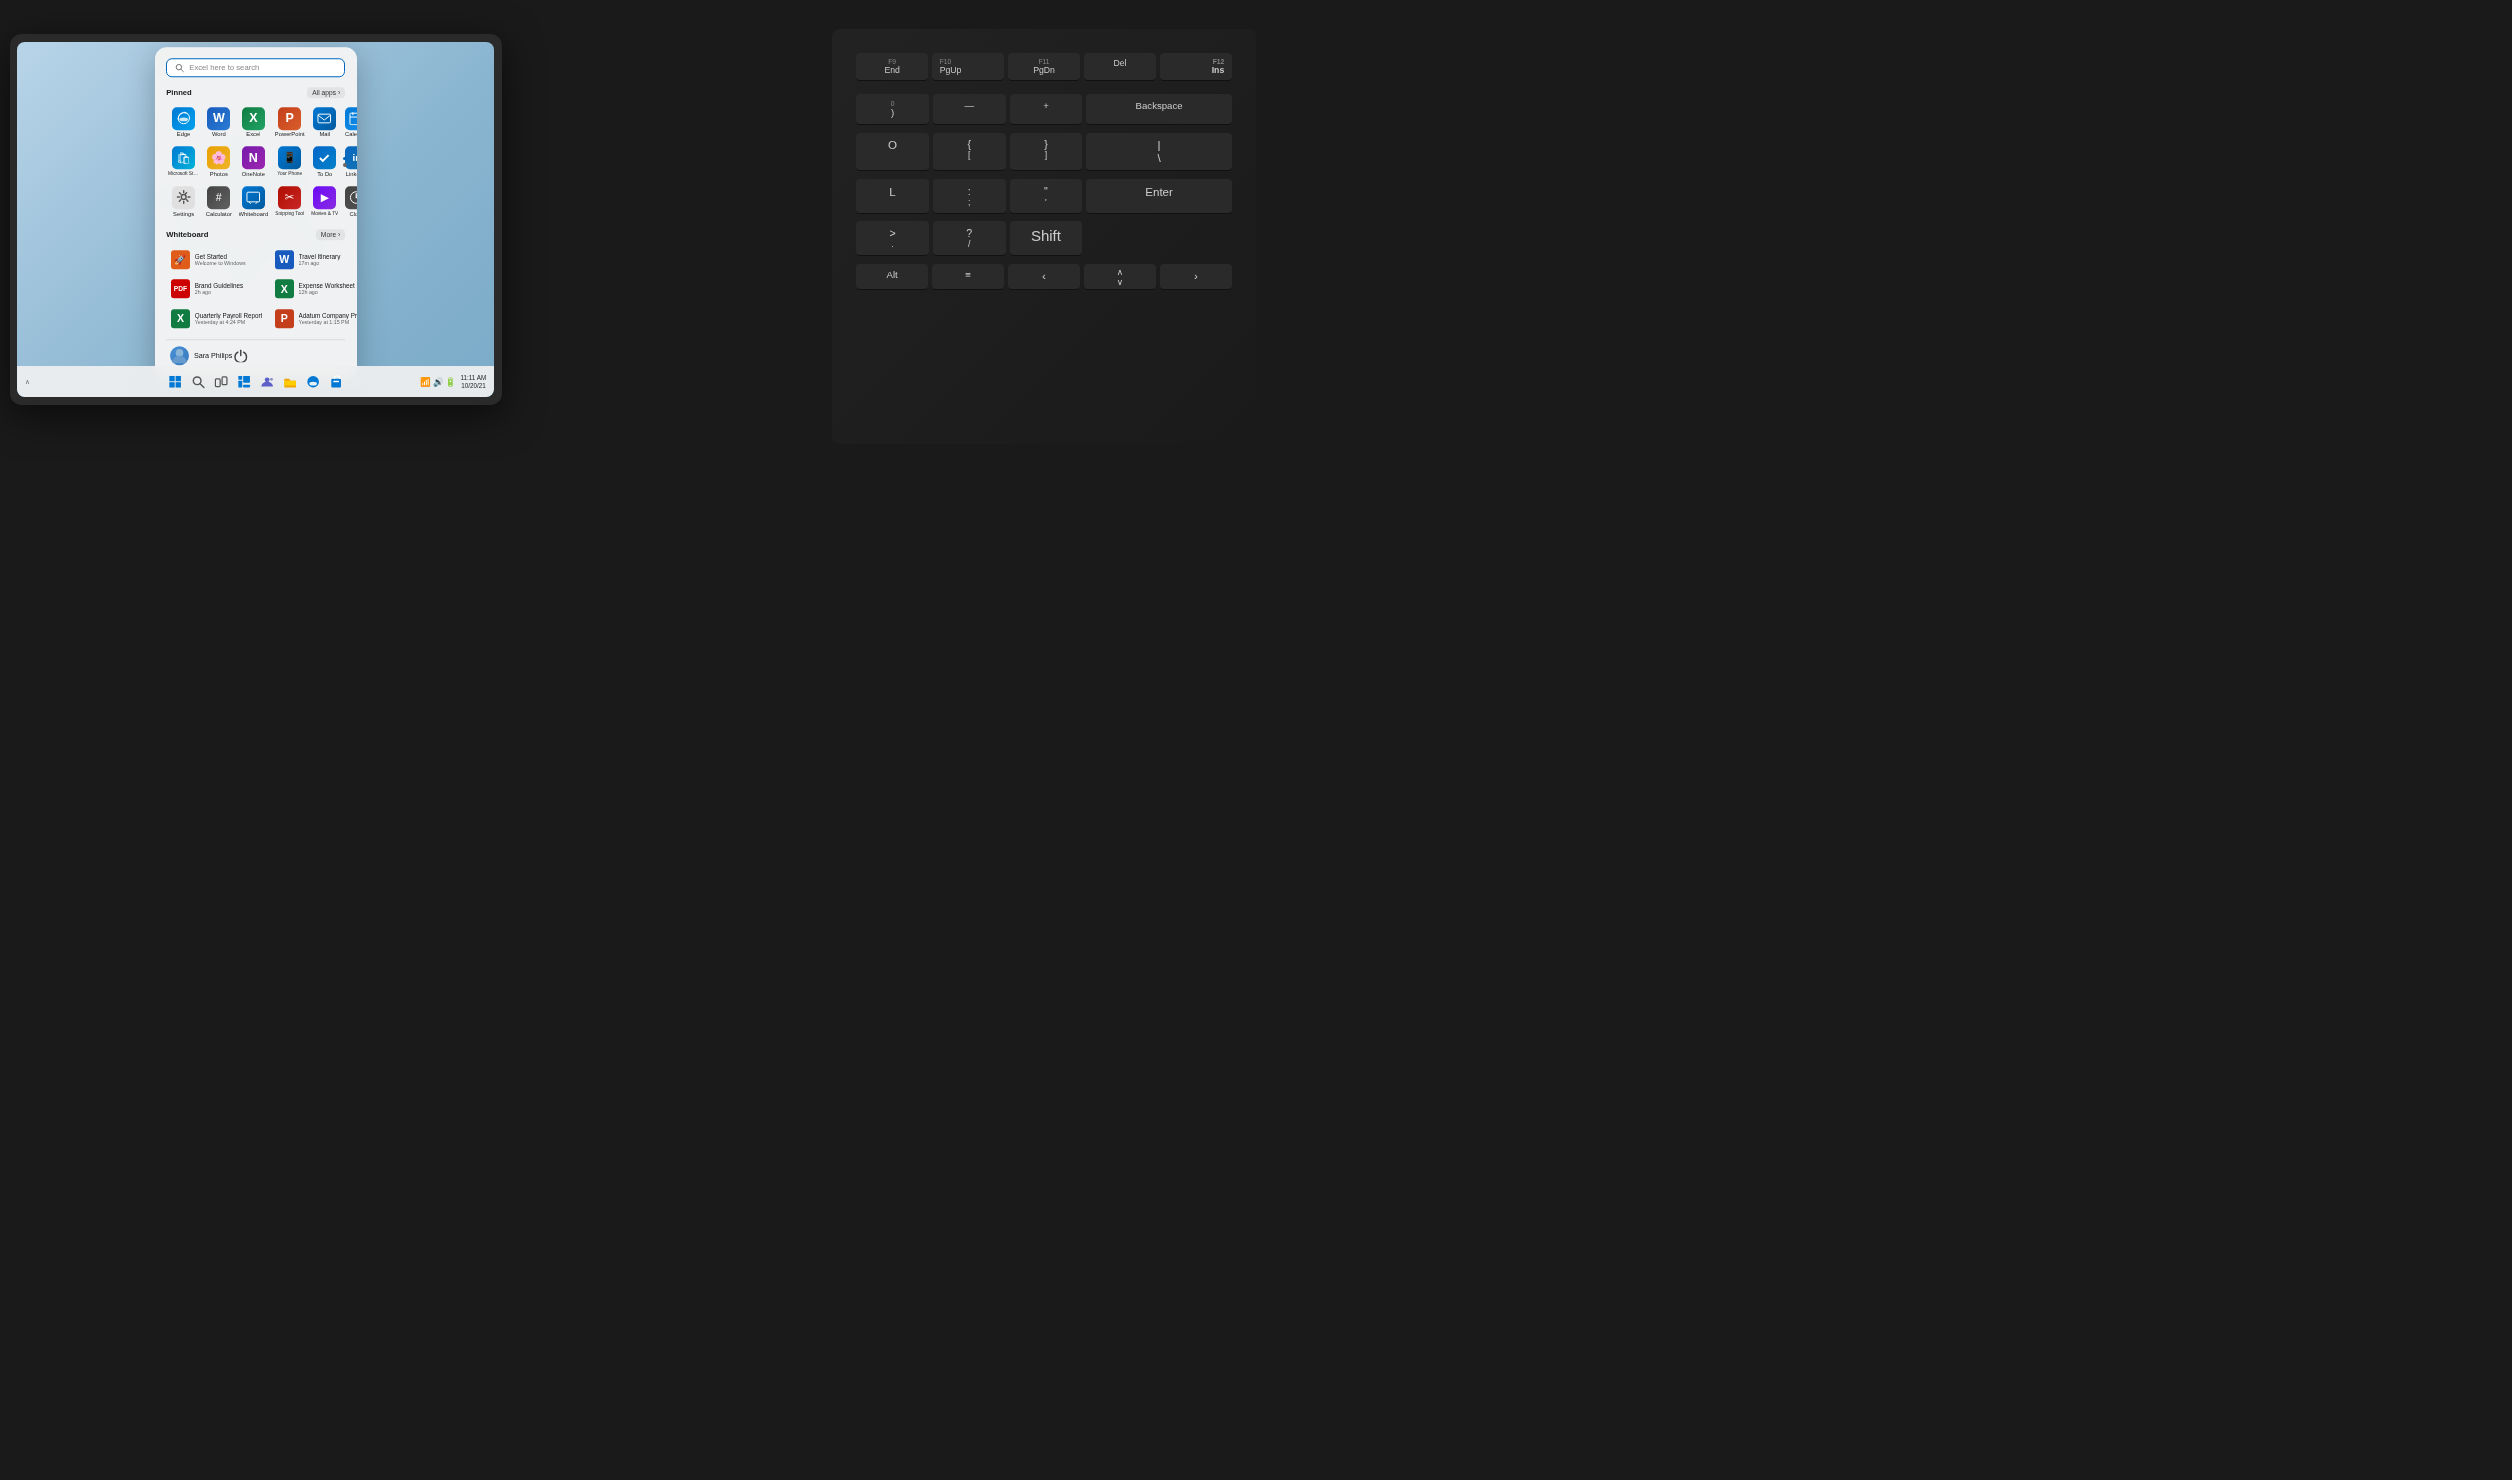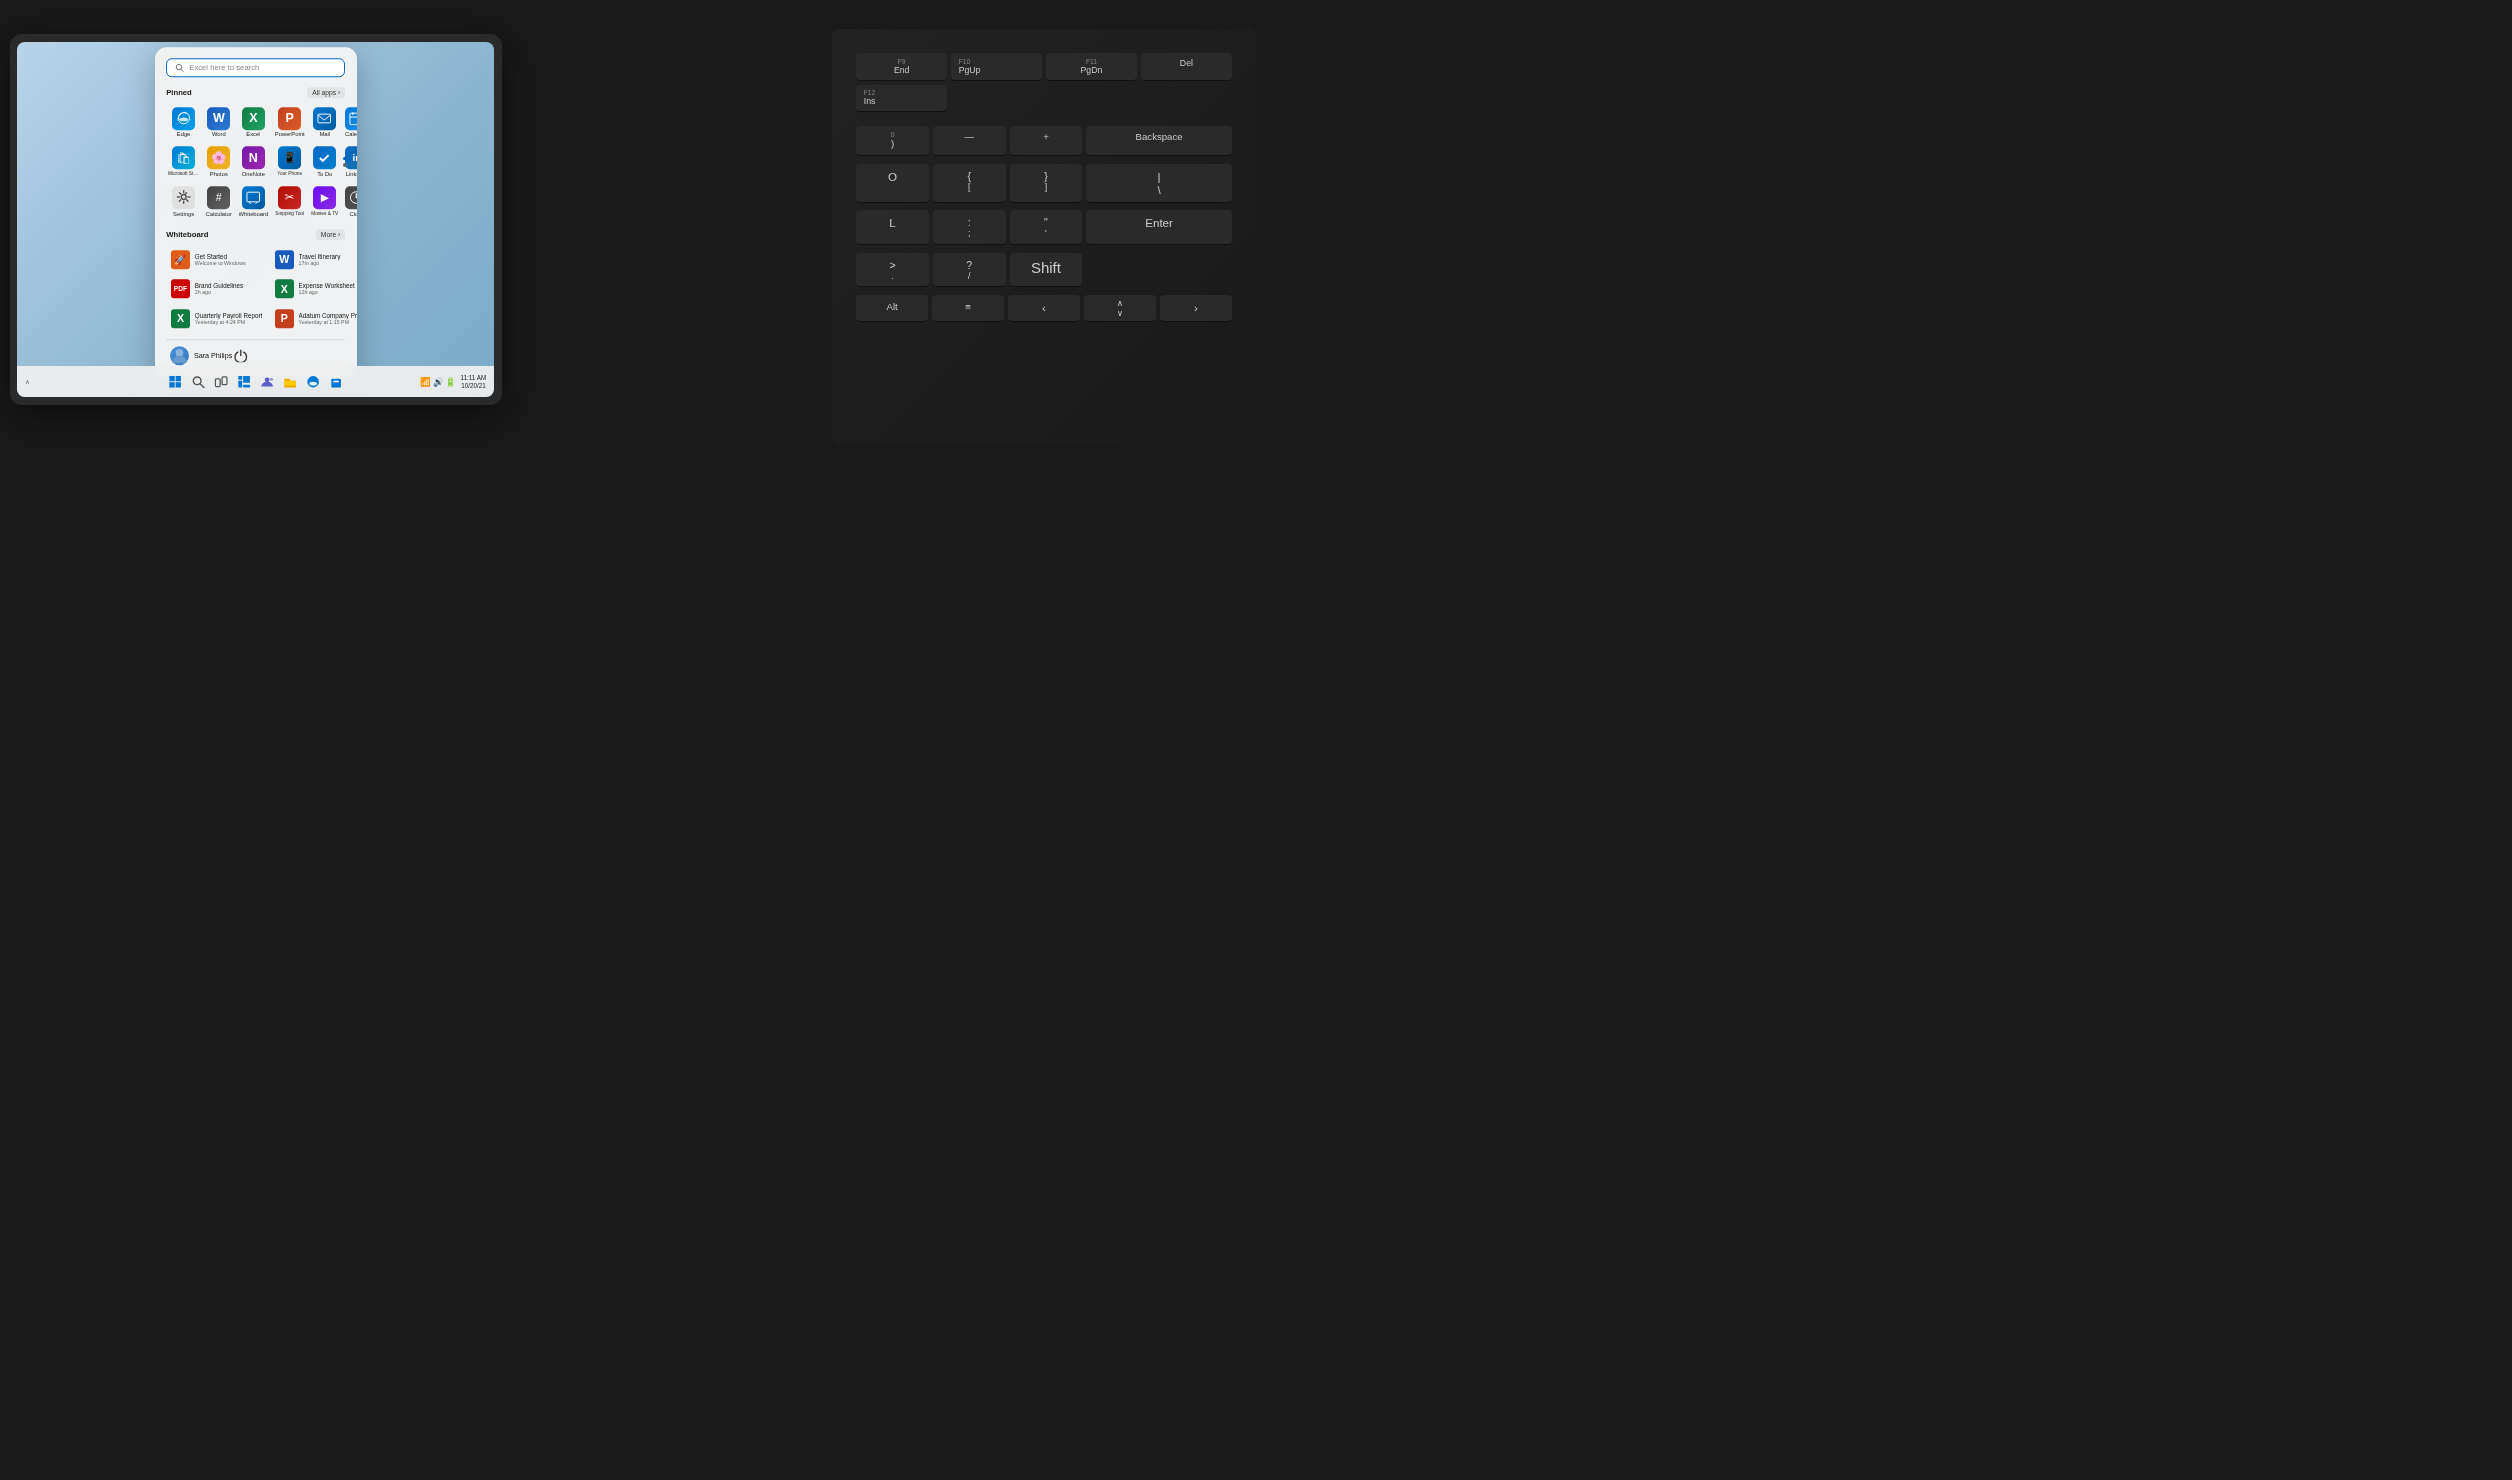--- a/index.html
+++ b/index.html
@@ -773,36 +773,36 @@
               <div>10/20/21</div>
             </div>
           </div>
         </div>
 
       </div>
     </div>
   </div>
 
   <div class="keyboard-device" style="position:absolute;right:0;top:29px;width:424px;height:415px;background:linear-gradient(135deg,#222,#1a1a1a);border-radius:7.7px;padding:14.5px;">
-    <div style="display:grid;grid-template-columns:repeat(4,1fr);gap:3.9px;padding:9.6px;">
+    <div style="display:grid;grid-template-columns:repeat(5,1fr);gap:3.9px;padding:9.6px;">
 
       <div style="background:#2a2a2a;border-radius:3.9px;padding:4.8px 7.7px;text-align:center;color:#ccc;font-size:8.7px;border-bottom:1.9px solid #111;">
         <div style="font-size:6.7px;color:#888;">F9</div>
         <div>End</div>
       </div>
       <div style="background:#2a2a2a;border-radius:3.9px;padding:4.8px 7.7px;text-align:left;color:#ccc;font-size:8.7px;border-bottom:1.9px solid #111;">
         <div style="font-size:6.7px;color:#888;">F10</div>
         <div>PgUp</div>
       </div>
       <div style="background:#2a2a2a;border-radius:3.9px;padding:4.8px 7.7px;text-align:center;color:#ccc;font-size:8.7px;border-bottom:1.9px solid #111;">
         <div style="font-size:6.7px;color:#888;">F11</div>
         <div>PgDn</div>
       </div>
       <div style="background:#2a2a2a;border-radius:3.9px;padding:4.8px 7.7px;text-align:center;color:#ccc;font-size:8.7px;border-bottom:1.9px solid #111;">Del</div>
-      <div style="background:#2a2a2a;border-radius:3.9px;padding:4.8px 7.7px;text-align:left;color:#ccc;font-size:8.7px;border-bottom:1.9px solid #111;">
+      <div style="background:#2a2a2a;border-radius:3.9px;padding:4.8px 7.7px;text-align:right;color:#ccc;font-size:8.7px;border-bottom:1.9px solid #111;font-weight:bold;">
         <div style="font-size:6.7px;color:#888;">F12</div>
         <div>Ins</div>
       </div>
     </div>
 
     <div style="display:grid;grid-template-columns:1fr 1fr 1fr 2fr;gap:3.9px;padding:3.9px 9.6px;">
       <div style="background:#2a2a2a;border-radius:3.9px;padding:5.8px;text-align:center;color:#ccc;font-size:9.6px;border-bottom:1.9px solid #111;">
         <div style="font-size:6.7px;color:#888;">0</div>
         <div>)</div>
       </div>

